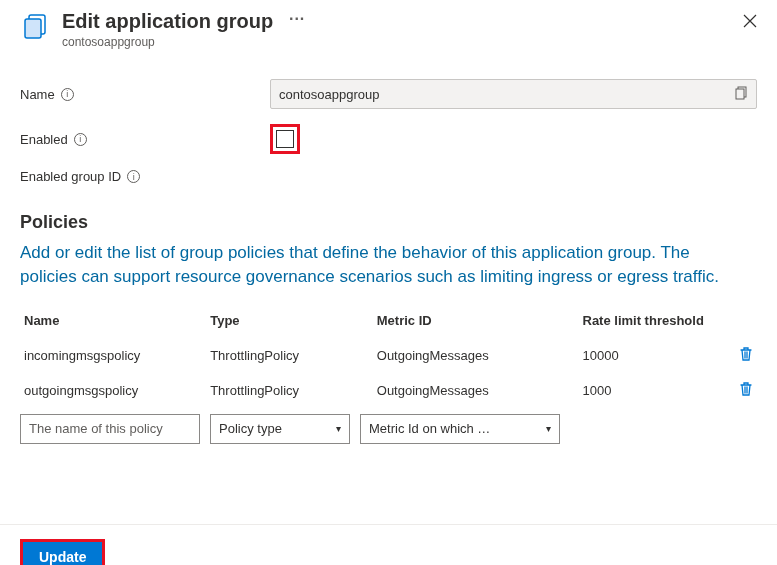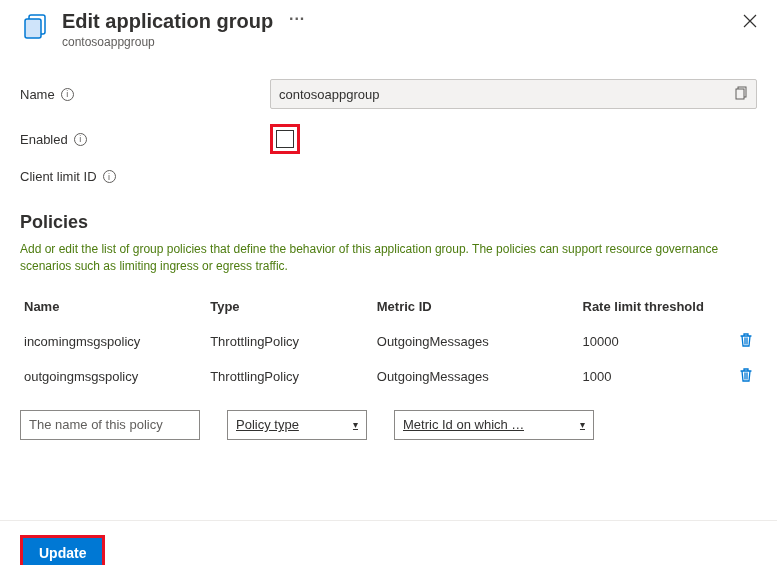--- a/index.html
+++ b/index.html
@@ -29,33 +29,33 @@
     background:#f3f2f1; border:1px solid #c8c6c4; border-radius:2px;
     padding:5px 8px; display:flex; align-items:center; justify-content:space-between;
     font-size:13px; color:#323130; min-height:30px;
   }
   .copy-btn { cursor:pointer; color:#605e5c; }
 
   .checkbox-wrap { padding:3px; border:3px solid #e81123; display:inline-block; line-height:0;}
   .checkbox { width:18px; height:18px; border:1px solid #323130; background:#fff; display:inline-block; cursor:pointer;}
 
   .section-title { font-weight:600; font-size:18px; margin-top:28px; }
-  .section-desc { font-size:12px; color:#4d7c0f; margin-top:8px; line-height:1.4; max-width:720px;}
+  .section-desc { font-size:17px; color:#0369a1; margin-top:8px; line-height:1.4; max-width:720px;}
 
   .policies-table { margin-top:18px; width:100%; }
   .thead, .trow, .newrow { display:flex; align-items:center; gap:10px; }
   .thead { font-weight:600; padding:6px 4px 10px 4px; }
   .trow { padding:8px 4px; border-top:0; }
   .col-name { width:180px; }
   .col-type { width:160px; }
   .col-metric { width:200px; }
   .col-rate { width:140px; }
   .col-del  { width:24px; text-align:right; }
 
-  .newrow { margin-top:16px; gap:27px;text-decoration:underline;}
+  .newrow { margin-top:6px; gap:10px;}
   .newrow .cell input, .newrow .cell .select {
     width:100%; border:1px solid #8a8886; padding:5px 8px; font-size:13px;
     font-family:inherit; background:#fff; height:30px; color:#323130;
   }
   .newrow .cell .select { display:flex; align-items:center; justify-content:space-between; cursor:pointer;}
   .newrow .cell input::placeholder { color:#605e5c; }
   .newrow .col-name{width:180px}.newrow .col-type{width:140px}.newrow .col-metric{width:200px}.newrow .col-rate{width:170px}
 
   .del-icon { color:#0078d4; cursor:pointer; }
 
@@ -119,21 +119,21 @@
     </div>
     <div class="value-col">
       <span class="checkbox-wrap">
         <span class="checkbox" role="checkbox" aria-checked="false"></span>
       </span>
     </div>
   </div>
 
   <div class="form-row">
     <div class="label-col">
-      <span>Client limit ID</span>
+      <span>Enabled group ID</span>
       <span class="info-icon">i</span>
     </div>
   </div>
 
   <div class="section-title">Policies</div>
   <div class="section-desc">Add or edit the list of group policies that define the behavior of this application group. The policies can support resource governance scenarios such as limiting ingress or egress traffic.</div>
 
   <div class="policies-table">
     <div class="thead">
       <div class="col-name">Name</div>

